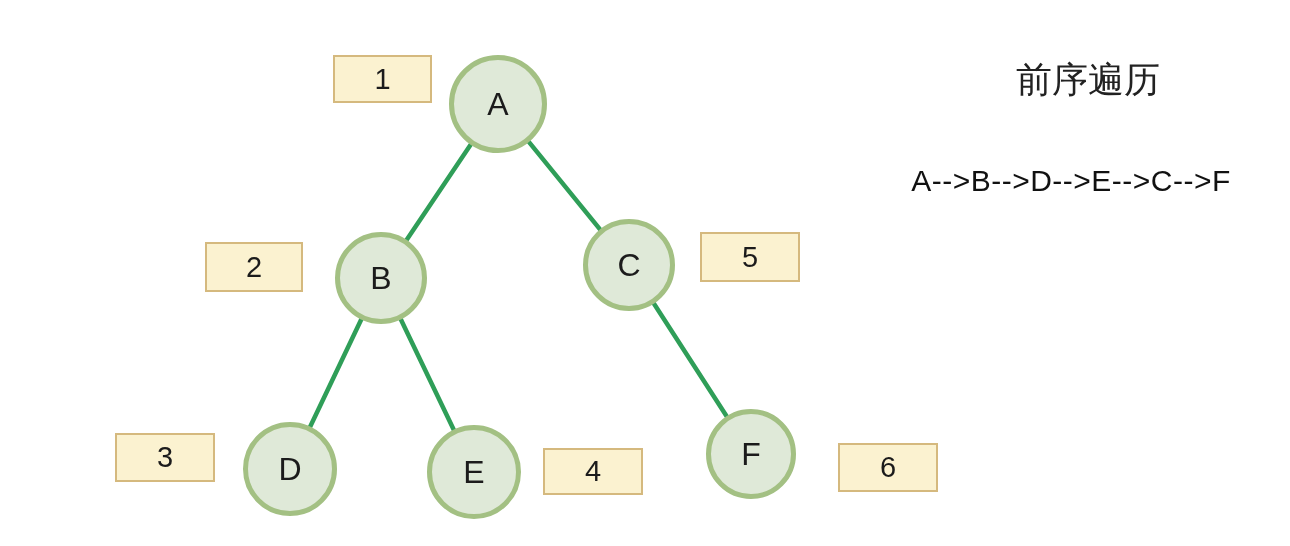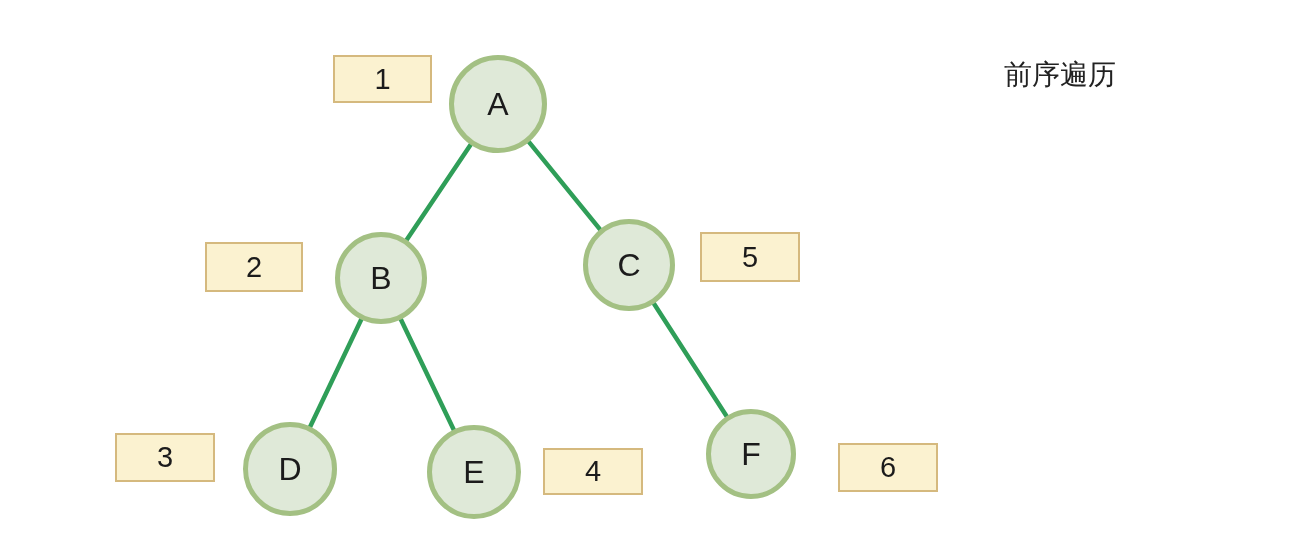--- a/index.html
+++ b/index.html
@@ -51,22 +51,22 @@
     align-items: center;
     justify-content: center;
     font-size: 29px;
     color: #1b1b1b;
   }
   .panel-title {
     position: absolute;
     left: 960px;
     top: 56px;
     width: 200px;
-    text-align: center;
-    font-size: 28px;
+    text-align: right;
+    font-size: 36px;
     color: #222222;
   }
   .panel-sequence {
     position: absolute;
     left: 911px;
     top: 164px;
     width: 320px;
     text-align: center;
     font-size: 30px;
     letter-spacing: 0.5px;
@@ -93,13 +93,14 @@
       <div class="node" style="left: 427px; top: 425px; width: 94px; height: 94px; background: rgb(223, 233, 216); border-color: rgb(163, 192, 131); color: rgb(27, 27, 27);">E</div>
       <div class="node" style="left: 706px; top: 409px; width: 90px; height: 90px; background: rgb(223, 233, 216); border-color: rgb(163, 192, 131); color: rgb(27, 27, 27);">F</div>
       <div class="order-box" style="left: 333px; top: 55px; width: 99px; height: 48px; background: rgb(251, 242, 208); border-color: rgb(213, 185, 126); color: rgb(27, 27, 27);">1</div>
       <div class="order-box" style="left: 205px; top: 242px; width: 98px; height: 50px; background: rgb(251, 242, 208); border-color: rgb(213, 185, 126); color: rgb(27, 27, 27);">2</div>
       <div class="order-box" style="left: 115px; top: 433px; width: 100px; height: 49px; background: rgb(251, 242, 208); border-color: rgb(213, 185, 126); color: rgb(27, 27, 27);">3</div>
       <div class="order-box" style="left: 543px; top: 448px; width: 100px; height: 47px; background: rgb(251, 242, 208); border-color: rgb(213, 185, 126); color: rgb(27, 27, 27);">4</div>
       <div class="order-box" style="left: 700px; top: 232px; width: 100px; height: 50px; background: rgb(251, 242, 208); border-color: rgb(213, 185, 126); color: rgb(27, 27, 27);">5</div>
       <div class="order-box" style="left: 838px; top: 443px; width: 100px; height: 49px; background: rgb(251, 242, 208); border-color: rgb(213, 185, 126); color: rgb(27, 27, 27);">6</div>
     </div>
   <div class="panel-title">前序遍历</div>
+  <div class="panel-sequence">A--&gt;B--&gt;D--&gt;E--&gt;C--&gt;F</div>
 </div>
 
 </body></html>

